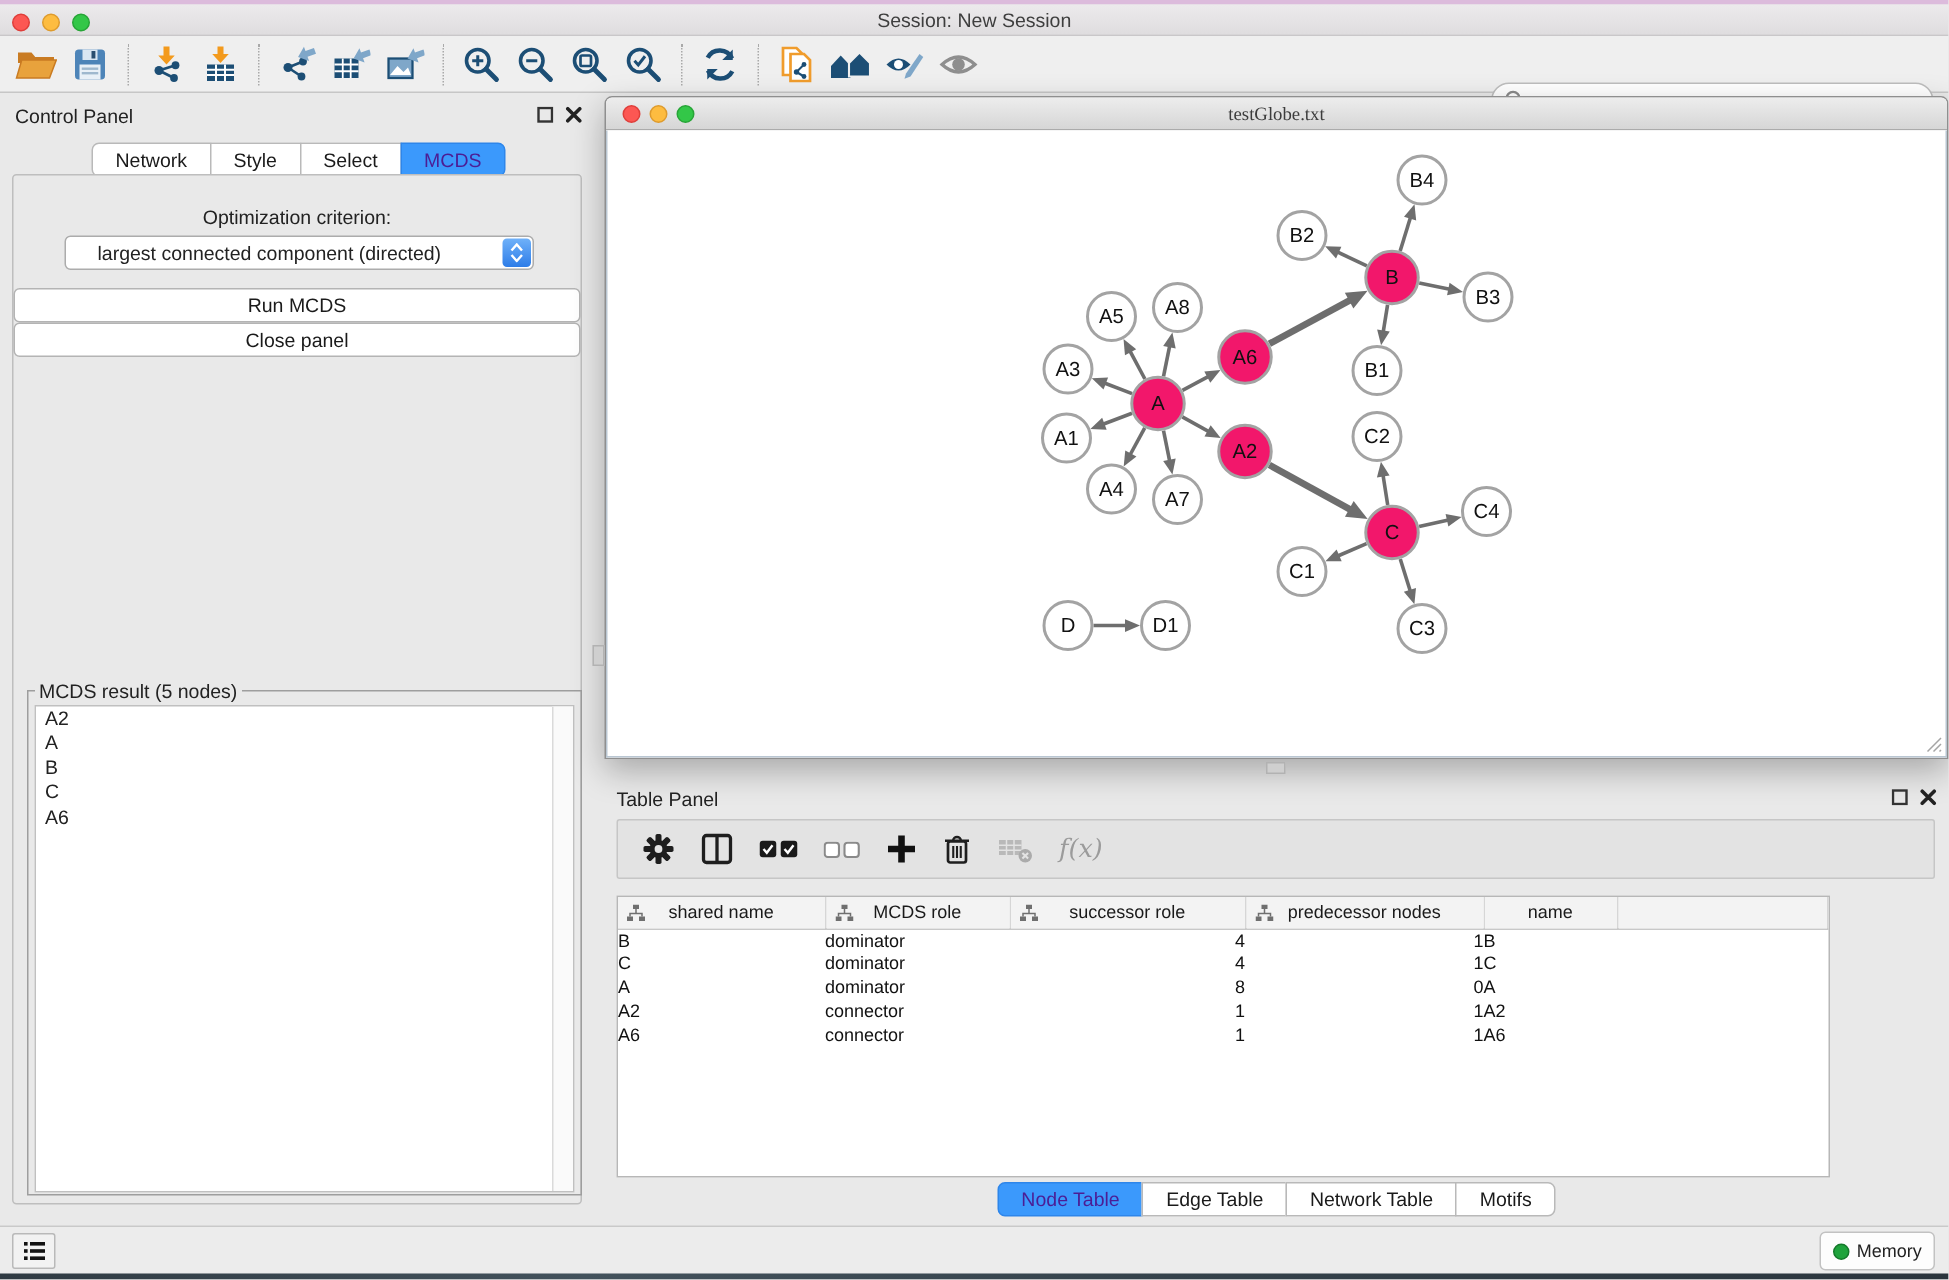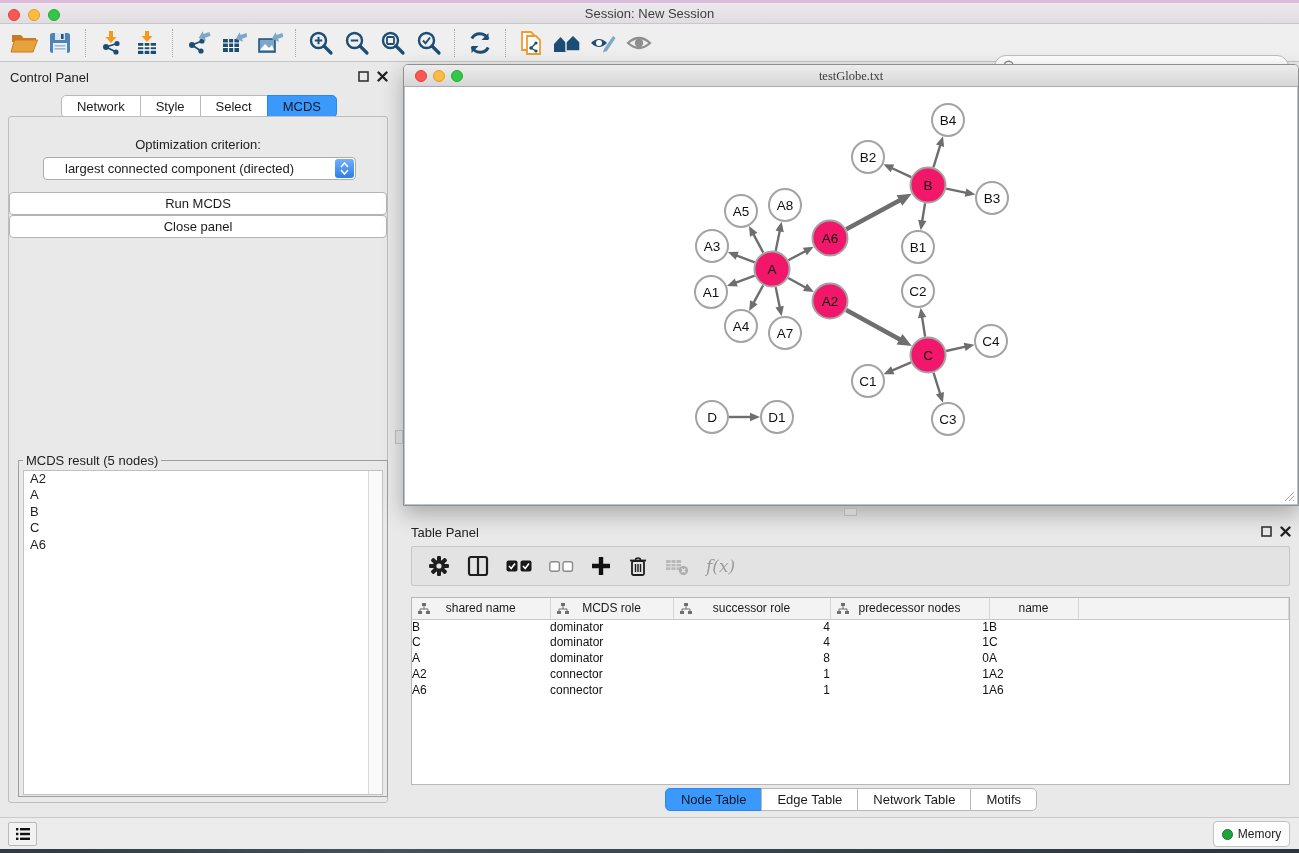--- a/index.html
+++ b/index.html
@@ -25,21 +25,21 @@
   .search-wrap input { border:none; outline:none; flex:1; font-size:13px; background:transparent; margin-left:6px; font-family:"Liberation Sans",sans-serif;}
 
   
   .control-panel { position:absolute; left:4px; top:64px; width:390px; height:748px; }
   .cp-header { position:absolute; left:6px; top:6px; font-size:13px; color:#222; }
   .panel-icons { position:absolute; right:6px; top:7px; display:flex; gap:8px; align-items:center; }
   .cp-tabs { position:absolute; left:0; right:0; top:31px; display:flex; justify-content:center; }
   .seg-tab { padding:3px 15px; background:#FFF; border:1px solid #B9B9B9; margin-left:-1px; font-size:13px; color:#1A1A1A; }
   .seg-tab:first-child { border-radius:5px 0 0 5px; margin-left:0; }
   .seg-tab:last-child { border-radius:0 5px 5px 0; }
-  .seg-tab.selected { background:#3B99FC; border-color:#2E86EA; color:#0f172a; }
+  .seg-tab.selected { background:#3B99FC; border-color:#2E86EA; color:#4c1d95; }
   .cp-body { position:absolute; left:4px; top:52px; width:380px; height:687px; background:#E9E9E9;
     border:1px solid #BEBEBE; border-radius:3px; }
   .opt-label { position:absolute; left:0; right:0; top:20px; text-align:center; font-size:13px; }
   .dropdown { position:absolute; left:34px; top:40px; width:313px; height:23px; background:#FFF;
     border:1px solid #ACACAC; border-radius:4px; display:flex; align-items:center; }
   .dropdown .dd-text { flex:1; padding-left:21px; font-size:13px; white-space:nowrap; overflow:hidden; }
   .dd-stepper { width:19px; height:19px; margin-right:1px; border-radius:3px;
     background:linear-gradient(#6FB1F9,#2E7DE8); display:flex; flex-direction:column; align-items:center; justify-content:center; gap:1px; }
   .cp-buttons { position:absolute; left:0; right:0; top:75px; display:flex; justify-content:center; gap:0;flex-direction:column; }
   .push-btn { background:#FFF; border:1px solid #B4B4B4; border-radius:4px; height:23px; padding:0 17px;
@@ -68,21 +68,21 @@
   .split-handle-h { position:absolute; left:844px; top:508px; width:13px; height:8px; background:#CFCFCF; border:1px solid #B2B2B2; }
 
   
   .table-panel { position:absolute; left:403px; top:520px; width:896px; height:292px; }
   .tp-header { position:absolute; left:8px; top:5px; font-size:13px; }
   .tp-icons { position:absolute; right:8px; top:6px; display:flex; gap:8px; align-items:center; }
   .tp-toolbar { position:absolute; left:8px; top:26px; width:879px; height:40px; background:#E3E3E3;
     border:1px solid #C6C6C6; border-radius:2px; display:flex; align-items:center; gap:17px; padding-left:16px; }
   .tp-tool { display:flex; align-items:center; justify-content:center; }
   .fx-label { font-family:"DejaVu Serif", serif; font-style:italic; font-size:17px; color:#9B9B9B; }
-  .node-table-wrap { position:absolute; left:8px; top:77px; width:879px; height:188px; background:#FFF;
+  .node-table-wrap { position:absolute; left:8px; top:77px; width:809px; height:188px; background:#FFF;
     border:1px solid #B7B7B7; overflow:hidden; }
   table.node-table { border-collapse:collapse; table-layout:fixed; width:100%; font-size:12px; }
   table.node-table th { height:21px; background:#F3F3F3; border-bottom:1px solid #C8C8C8; border-right:1px solid #D6D6D6;
     font-weight:normal; position:relative; font-size:12px; color:#1A1A1A; }
   table.node-table th .hdr-icon { position:absolute; left:6px; top:5px; }
   table.node-table td { height:15.8px; padding:0; line-height:15.8px; color:#111; }
   td.al { padding-left:14px; text-align:left; }
   td.al2 { padding-left:8px; text-align:left;margin-top:40px; }
   td.ar { padding-right:14px; text-align:right; }
   .tp-tabs { position:absolute; left:0; right:0; top:268px; display:flex; justify-content:center; }

